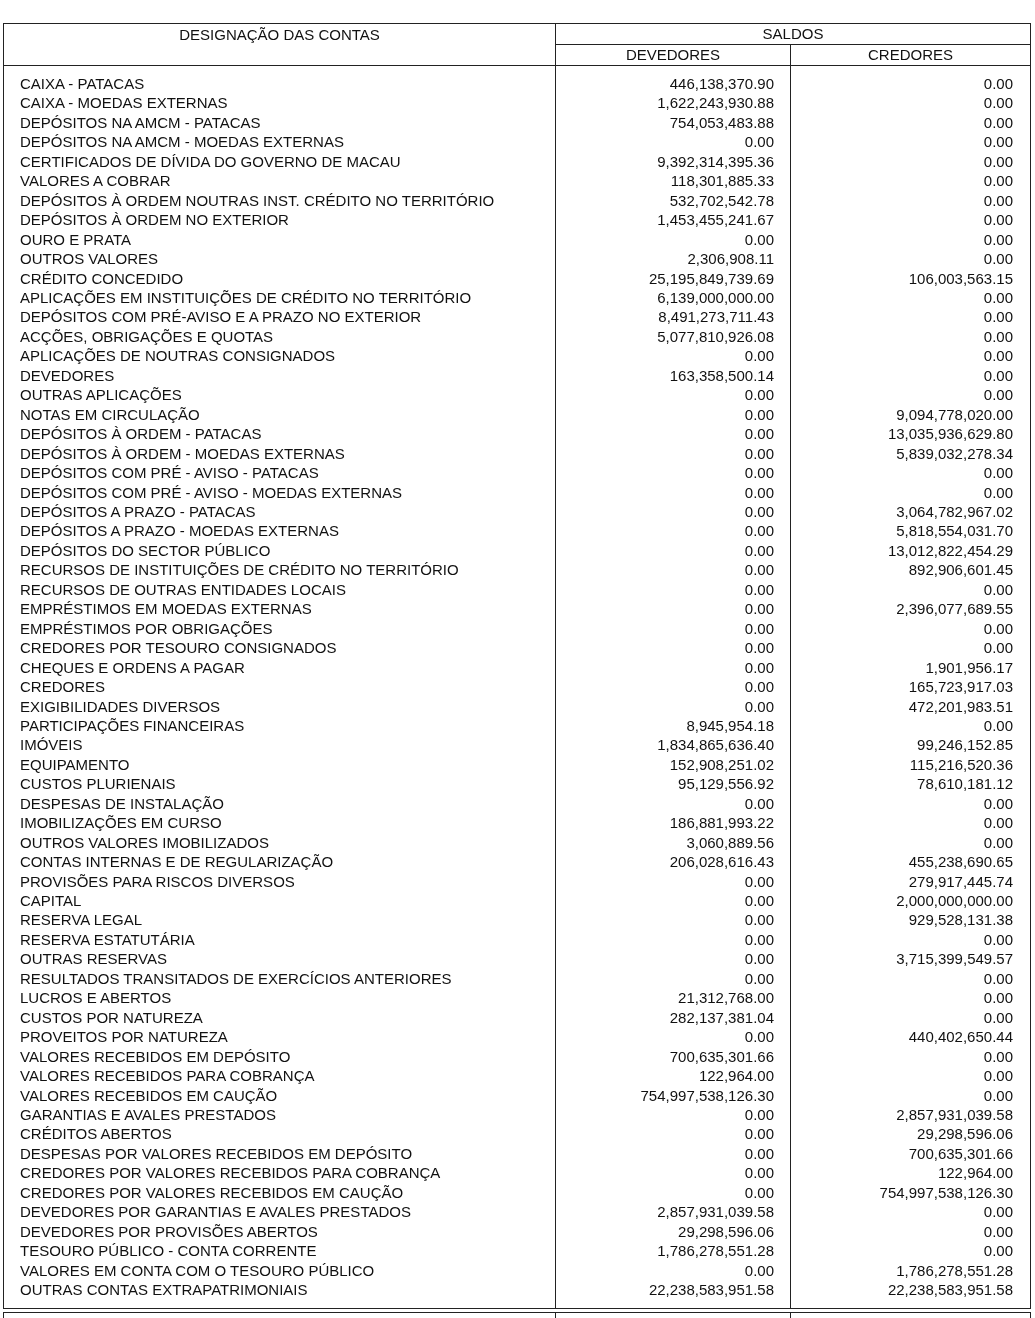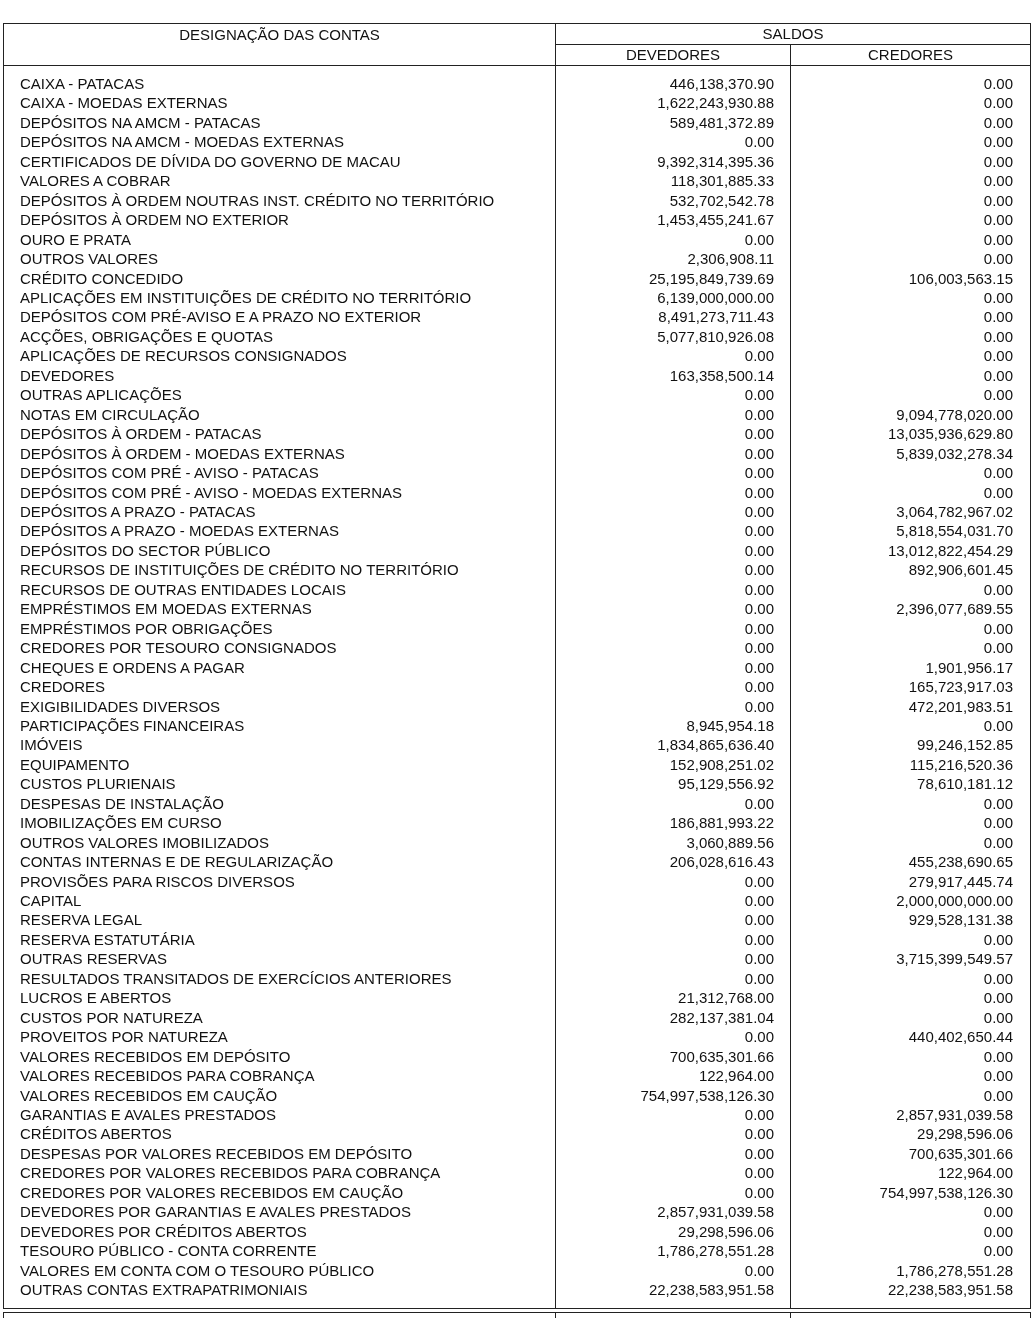--- a/index.html
+++ b/index.html
@@ -57,21 +57,21 @@
           <td class="num dev">446,138,370.90</td>
           <td class="num cre">0.00</td>
         </tr>
         <tr>
           <td class="name">CAIXA - MOEDAS EXTERNAS</td>
           <td class="num dev">1,622,243,930.88</td>
           <td class="num cre">0.00</td>
         </tr>
         <tr>
           <td class="name">DEPÓSITOS NA AMCM - PATACAS</td>
-          <td class="num dev">589,481,372.89</td>
+          <td class="num dev">754,053,483.88</td>
           <td class="num cre">0.00</td>
         </tr>
         <tr>
           <td class="name">DEPÓSITOS NA AMCM - MOEDAS EXTERNAS</td>
           <td class="num dev">0.00</td>
           <td class="num cre">0.00</td>
         </tr>
         <tr>
           <td class="name">CERTIFICADOS DE DÍVIDA DO GOVERNO DE MACAU</td>
           <td class="num dev">9,392,314,395.36</td>
@@ -116,21 +116,21 @@
           <td class="name">DEPÓSITOS COM PRÉ-AVISO E A PRAZO NO EXTERIOR</td>
           <td class="num dev">8,491,273,711.43</td>
           <td class="num cre">0.00</td>
         </tr>
         <tr>
           <td class="name">ACÇÕES, OBRIGAÇÕES E QUOTAS</td>
           <td class="num dev">5,077,810,926.08</td>
           <td class="num cre">0.00</td>
         </tr>
         <tr>
-          <td class="name">APLICAÇÕES DE RECURSOS CONSIGNADOS</td>
+          <td class="name">APLICAÇÕES DE NOUTRAS CONSIGNADOS</td>
           <td class="num dev">0.00</td>
           <td class="num cre">0.00</td>
         </tr>
         <tr>
           <td class="name">DEVEDORES</td>
           <td class="num dev">163,358,500.14</td>
           <td class="num cre">0.00</td>
         </tr>
         <tr>
           <td class="name">OUTRAS APLICAÇÕES</td>
@@ -341,21 +341,21 @@
           <td class="name">CREDORES POR VALORES RECEBIDOS EM CAUÇÃO</td>
           <td class="num dev">0.00</td>
           <td class="num cre">754,997,538,126.30</td>
         </tr>
         <tr>
           <td class="name">DEVEDORES POR GARANTIAS E AVALES PRESTADOS</td>
           <td class="num dev">2,857,931,039.58</td>
           <td class="num cre">0.00</td>
         </tr>
         <tr>
-          <td class="name">DEVEDORES POR CRÉDITOS ABERTOS</td>
+          <td class="name">DEVEDORES POR PROVISÕES ABERTOS</td>
           <td class="num dev">29,298,596.06</td>
           <td class="num cre">0.00</td>
         </tr>
         <tr>
           <td class="name">TESOURO PÚBLICO - CONTA CORRENTE</td>
           <td class="num dev">1,786,278,551.28</td>
           <td class="num cre">0.00</td>
         </tr>
         <tr>
           <td class="name">VALORES EM CONTA COM O TESOURO PÚBLICO</td>

